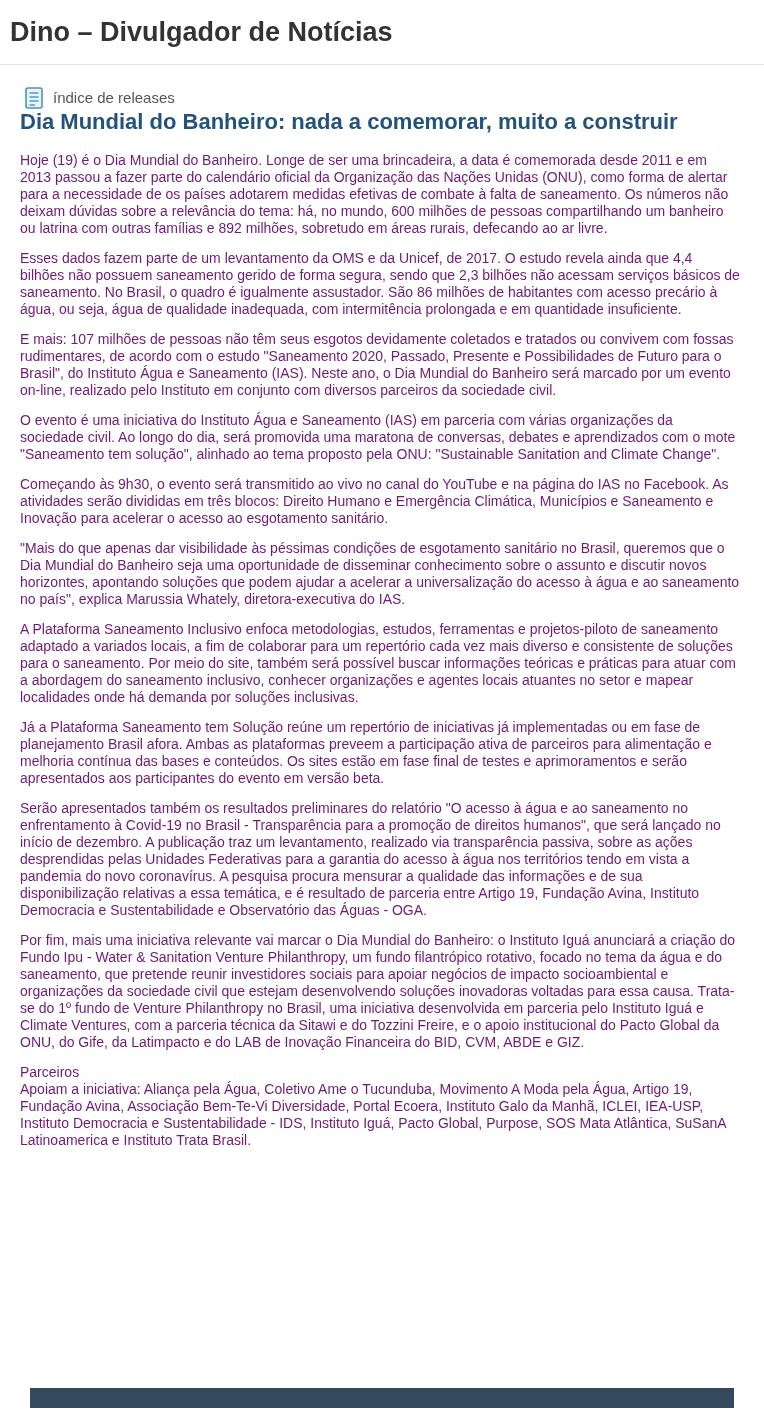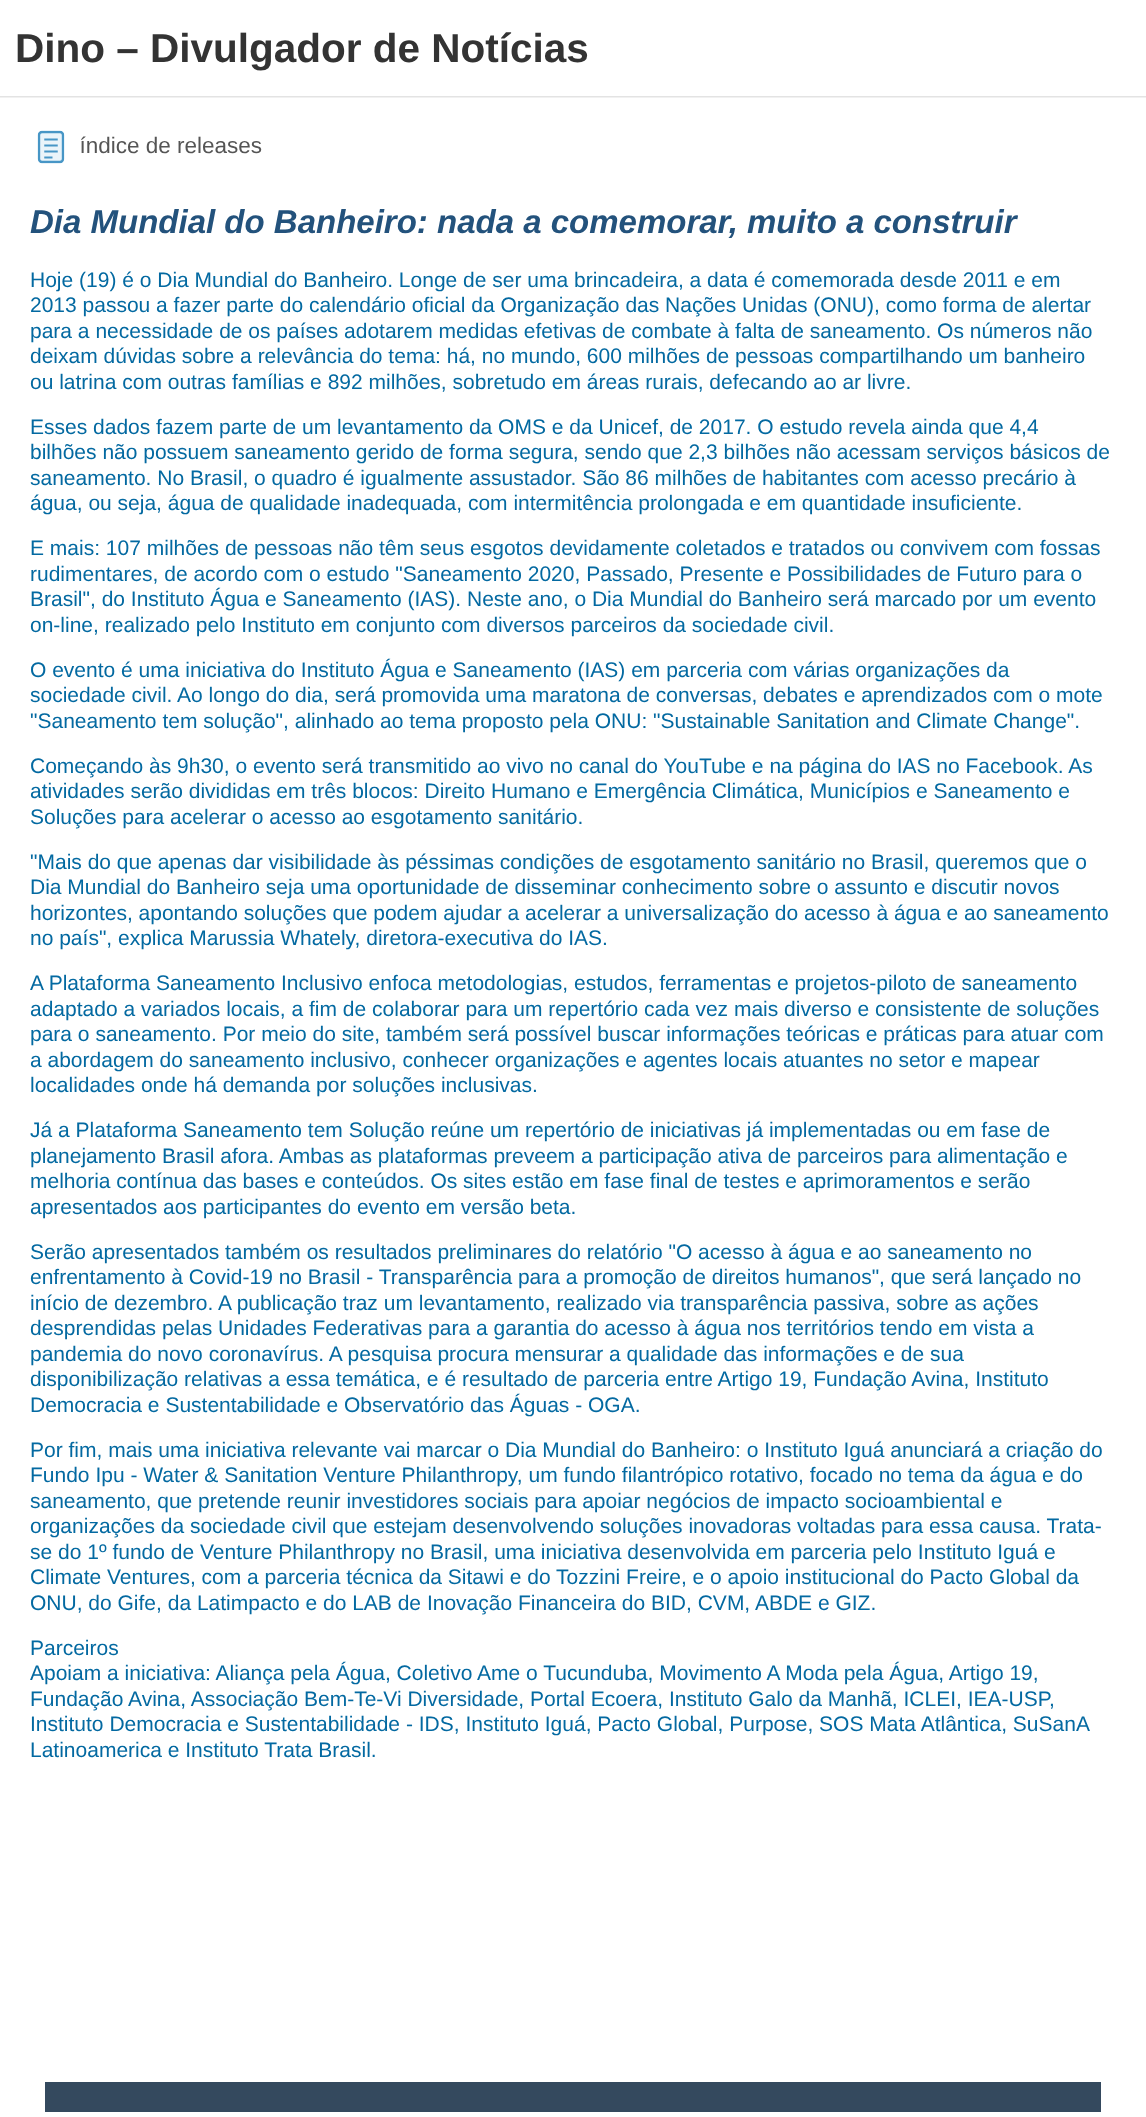--- a/index.html
+++ b/index.html
@@ -31,32 +31,30 @@
   }
   .index-row .icon svg { display: block; }
   .index-label {
     font-size: 15px;
     color: #555555;
   }
   .article {
     padding: 0 24px 0 20px;
   }
   .article-title {
-    margin-top: 26px;
     font-size: 22px;
     font-weight: bold;
     color: #23527c;
     line-height: 1.2;
-    font-style: italic;
   }
   .article-body { margin-top: 17px; }
   .para {
     font-size: 14px;
     line-height: 17px;
-    color: #0369a1;
+    color: #701a75;
     margin-bottom: 13px;
     white-space: pre-line;
   }
   .footer-bar {
     margin: 14px 30px 3px 30px;
     margin-top: auto;
     height: 20px;
     background: #34495e;
     flex: 0 0 auto;
   }
@@ -81,21 +79,21 @@
   <span class="index-label">índice de releases</span>
 </div>
 
 <main class="article">
   <h2 class="article-title">Dia Mundial do Banheiro: nada a comemorar, muito a construir</h2>
   <div class="article-body">
       <p class="para">Hoje (19) é o Dia Mundial do Banheiro. Longe de ser uma brincadeira, a data é comemorada desde 2011 e em 2013 passou a fazer parte do calendário oficial da Organização das Nações Unidas (ONU), como forma de alertar para a necessidade de os países adotarem medidas efetivas de combate à falta de saneamento. Os números não deixam dúvidas sobre a relevância do tema: há, no mundo, 600 milhões de pessoas compartilhando um banheiro ou latrina com outras famílias e 892 milhões, sobretudo em áreas rurais, defecando ao ar livre.</p>
       <p class="para">Esses dados fazem parte de um levantamento da OMS e da Unicef, de 2017. O estudo revela ainda que 4,4 bilhões não possuem saneamento gerido de forma segura, sendo que 2,3 bilhões não acessam serviços básicos de saneamento. No Brasil, o quadro é igualmente assustador. São 86 milhões de habitantes com acesso precário à água, ou seja, água de qualidade inadequada, com intermitência prolongada e em quantidade insuficiente.</p>
       <p class="para">E mais: 107 milhões de pessoas não têm seus esgotos devidamente coletados e tratados ou convivem com fossas rudimentares, de acordo com o estudo "Saneamento 2020, Passado, Presente e Possibilidades de Futuro para o Brasil", do Instituto Água e Saneamento (IAS). Neste ano, o Dia Mundial do Banheiro será marcado por um evento on-line, realizado pelo Instituto em conjunto com diversos parceiros da sociedade civil.</p>
       <p class="para">O evento é uma iniciativa do Instituto Água e Saneamento (IAS) em parceria com várias organizações da sociedade civil. Ao longo do dia, será promovida uma maratona de conversas, debates e aprendizados com o mote "Saneamento tem solução", alinhado ao tema proposto pela ONU: "Sustainable Sanitation and Climate Change".</p>
-      <p class="para">Começando às 9h30, o evento será transmitido ao vivo no canal do YouTube e na página do IAS no Facebook. As atividades serão divididas em três blocos: Direito Humano e Emergência Climática, Municípios e Saneamento e Soluções para acelerar o acesso ao esgotamento sanitário.</p>
+      <p class="para">Começando às 9h30, o evento será transmitido ao vivo no canal do YouTube e na página do IAS no Facebook. As atividades serão divididas em três blocos: Direito Humano e Emergência Climática, Municípios e Saneamento e Inovação para acelerar o acesso ao esgotamento sanitário.</p>
       <p class="para">"Mais do que apenas dar visibilidade às péssimas condições de esgotamento sanitário no Brasil, queremos que o Dia Mundial do Banheiro seja uma oportunidade de disseminar conhecimento sobre o assunto e discutir novos horizontes, apontando soluções que podem ajudar a acelerar a universalização do acesso à água e ao saneamento no país", explica Marussia Whately, diretora-executiva do IAS.</p>
       <p class="para">A Plataforma Saneamento Inclusivo enfoca metodologias, estudos, ferramentas e projetos-piloto de saneamento adaptado a variados locais, a fim de colaborar para um repertório cada vez mais diverso e consistente de soluções para o saneamento. Por meio do site, também será possível buscar informações teóricas e práticas para atuar com a abordagem do saneamento inclusivo, conhecer organizações e agentes locais atuantes no setor e mapear localidades onde há demanda por soluções inclusivas.</p>
       <p class="para">Já a Plataforma Saneamento tem Solução reúne um repertório de iniciativas já implementadas ou em fase de planejamento Brasil afora. Ambas as plataformas preveem a participação ativa de parceiros para alimentação e melhoria contínua das bases e conteúdos. Os sites estão em fase final de testes e aprimoramentos e serão apresentados aos participantes do evento em versão beta.</p>
       <p class="para">Serão apresentados também os resultados preliminares do relatório "O acesso à água e ao saneamento no enfrentamento à Covid-19 no Brasil - Transparência para a promoção de direitos humanos", que será lançado no início de dezembro. A publicação traz um levantamento, realizado via transparência passiva, sobre as ações desprendidas pelas Unidades Federativas para a garantia do acesso à água nos territórios tendo em vista a pandemia do novo coronavírus. A pesquisa procura mensurar a qualidade das informações e de sua disponibilização relativas a essa temática, e é resultado de parceria entre Artigo 19, Fundação Avina, Instituto Democracia e Sustentabilidade e Observatório das Águas - OGA.</p>
       <p class="para">Por fim, mais uma iniciativa relevante vai marcar o Dia Mundial do Banheiro: o Instituto Iguá anunciará a criação do Fundo Ipu - Water &amp; Sanitation Venture Philanthropy, um fundo filantrópico rotativo, focado no tema da água e do saneamento, que pretende reunir investidores sociais para apoiar negócios de impacto socioambiental e organizações da sociedade civil que estejam desenvolvendo soluções inovadoras voltadas para essa causa. Trata-se do 1º fundo de Venture Philanthropy no Brasil, uma iniciativa desenvolvida em parceria pelo Instituto Iguá e Climate Ventures, com a parceria técnica da Sitawi e do Tozzini Freire, e o apoio institucional do Pacto Global da ONU, do Gife, da Latimpacto e do LAB de Inovação Financeira do BID, CVM, ABDE e GIZ.</p>
       <p class="para">Parceiros
 Apoiam a iniciativa: Aliança pela Água, Coletivo Ame o Tucunduba, Movimento A Moda pela Água, Artigo 19, Fundação Avina, Associação Bem-Te-Vi Diversidade, Portal Ecoera, Instituto Galo da Manhã, ICLEI, IEA-USP, Instituto Democracia e Sustentabilidade - IDS, Instituto Iguá, Pacto Global, Purpose, SOS Mata Atlântica, SuSanA Latinoamerica e Instituto Trata Brasil.</p>
     </div>
 </main>
 

